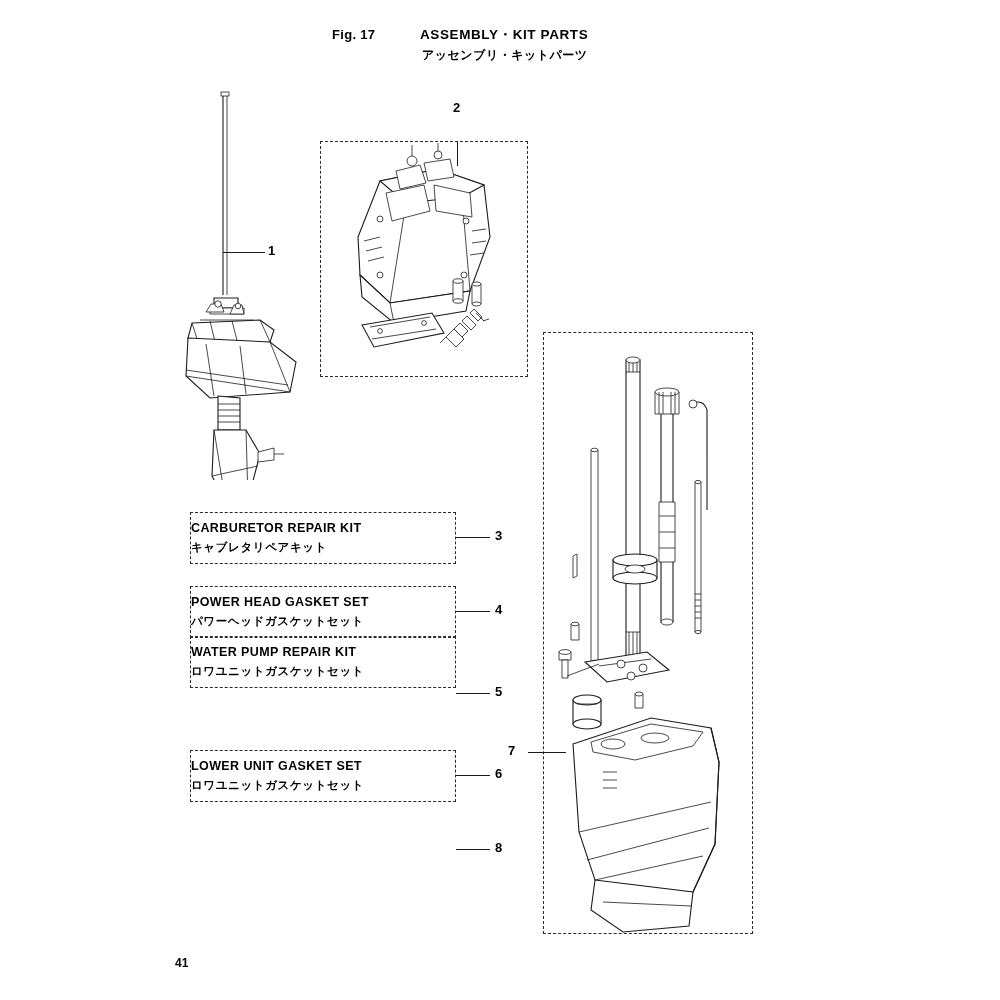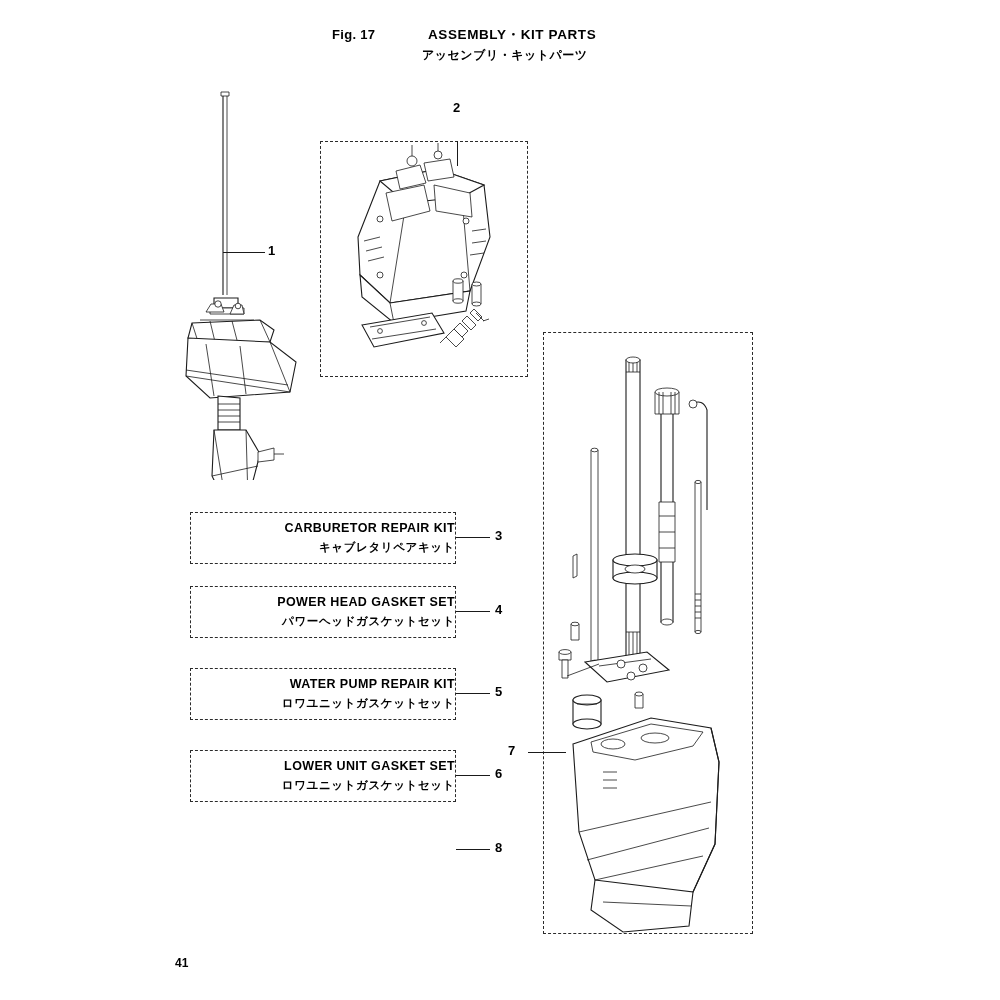--- a/index.html
+++ b/index.html
@@ -31,21 +31,20 @@
     font-weight: bold;
     letter-spacing: 0.3px;
   }
   .title-en {
     position: absolute;
     left: 420px;
     top: 26px;
     font-size: 13.5px;
     font-weight: bold;
     letter-spacing: 0.6px;
-    margin-left: 8px;
   }
   .title-jp {
     position: absolute;
     left: 422px;
     top: 47px;
     font-size: 12px;
     font-weight: bold;
     letter-spacing: 0.5px;
   }
   .page-no {
@@ -58,21 +57,21 @@
 
   
   .kitbox {
     position: absolute;
     width: 266px;
     height: 52px;
     border: 1.3px dashed #2b2b2b;
     box-sizing: border-box;
     display: flex;
     flex-direction: column;
-    align-items: flex-end;
+    align-items: flex-start;
     justify-content: center;
     background: transparent;
   }
   .kitbox .l1 {
     font-size: 12.5px;
     font-weight: bold;
     letter-spacing: 0.4px;
     line-height: 1.15;
   }
   .kitbox .l2 {
@@ -358,21 +357,21 @@
   <div class="leader" style="left:456px; top:537px; width:34px;"></div>
   <div class="callout" style="left:495px; top:528px;">3</div>
 
   <div class="kitbox" style="left:190px; top:586px;">
     <div class="l1">POWER HEAD GASKET SET</div>
     <div class="l2">パワーヘッドガスケットセット</div>
   </div>
   <div class="leader" style="left:456px; top:611px; width:34px;"></div>
   <div class="callout" style="left:495px; top:602px;">4</div>
 
-  <div class="kitbox" style="left:190px; top:668px;">
+  <div class="kitbox" style="left:190px; top:636px;">
     <div class="l1">WATER PUMP REPAIR KIT</div>
     <div class="l2">ロワユニットガスケットセット</div>
   </div>
   <div class="leader" style="left:456px; top:693px; width:34px;"></div>
   <div class="callout" style="left:495px; top:684px;">5</div>
 
   <div class="kitbox" style="left:190px; top:750px;">
     <div class="l1">LOWER UNIT GASKET SET</div>
     <div class="l2">ロワユニットガスケットセット</div>
   </div>

